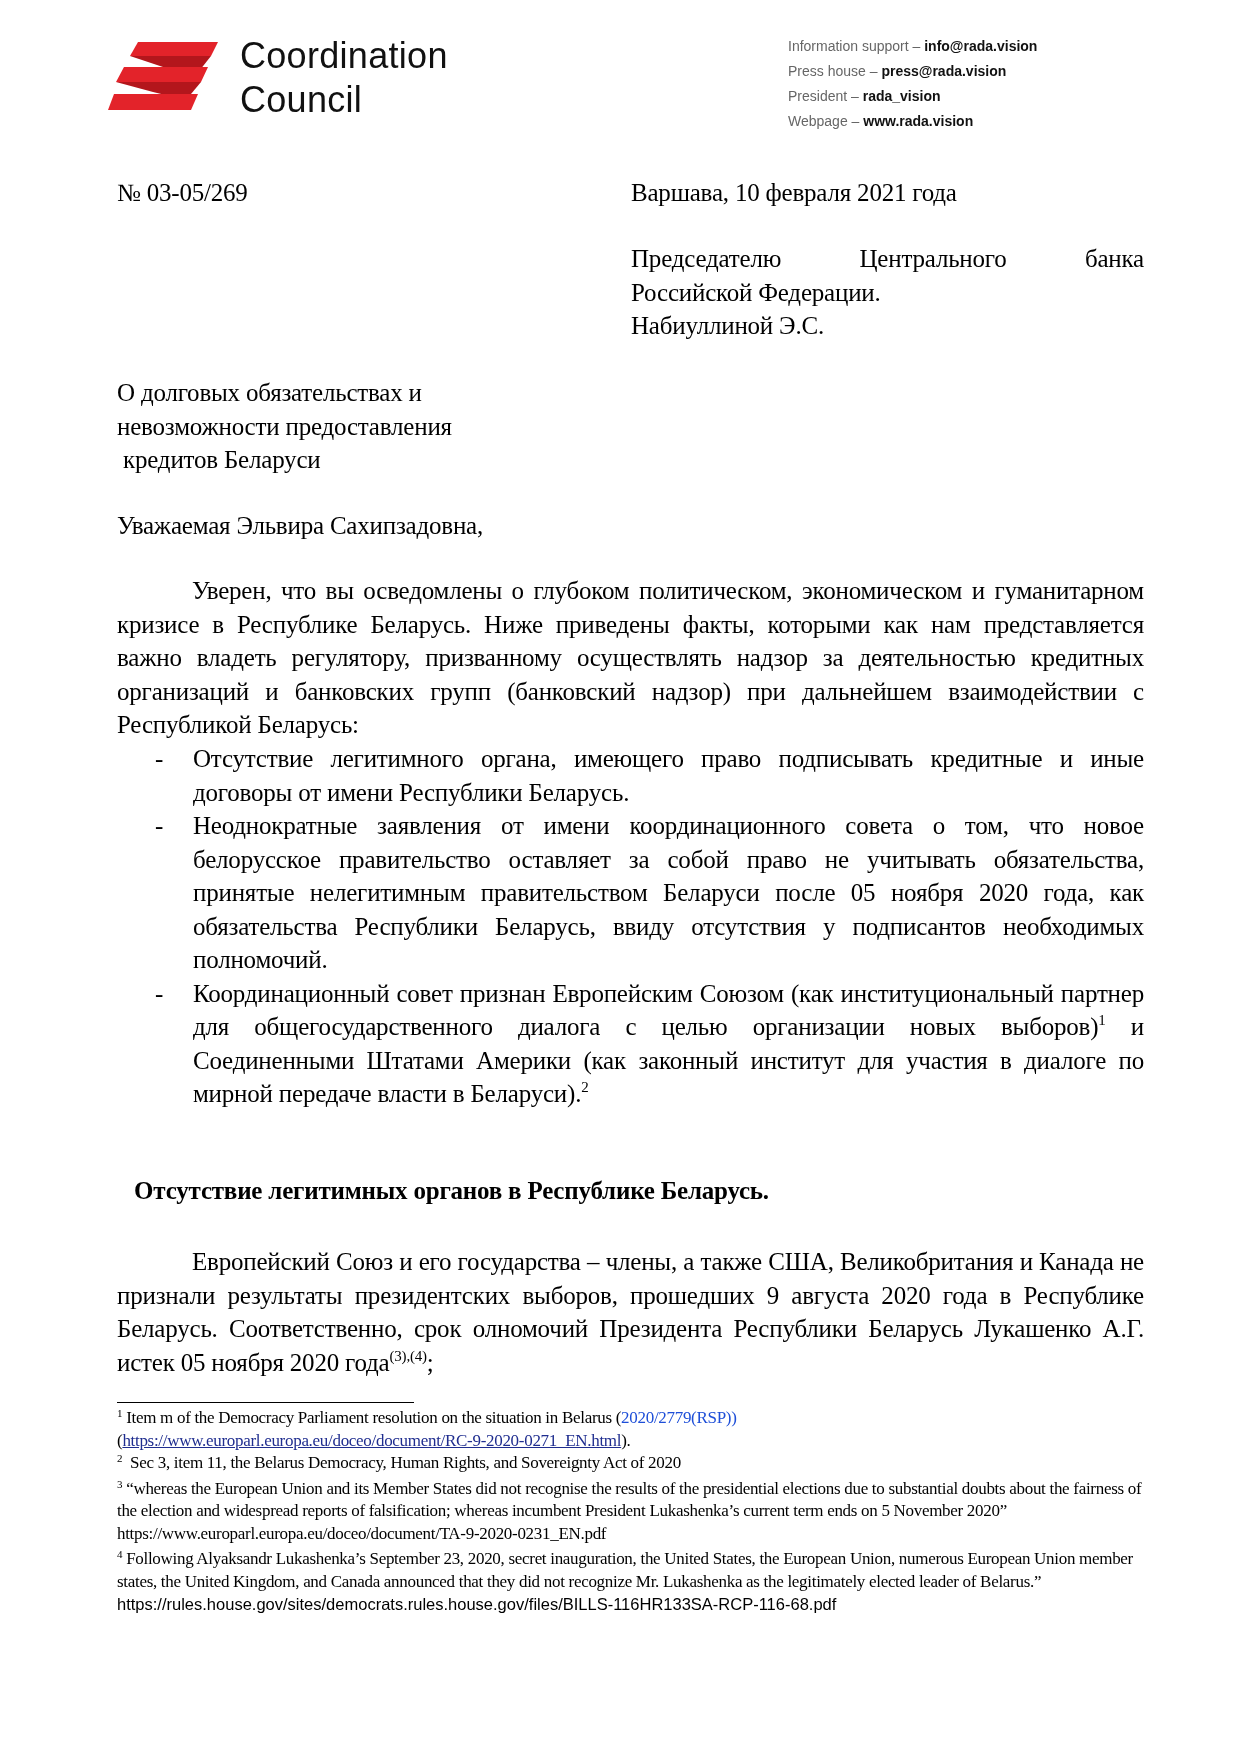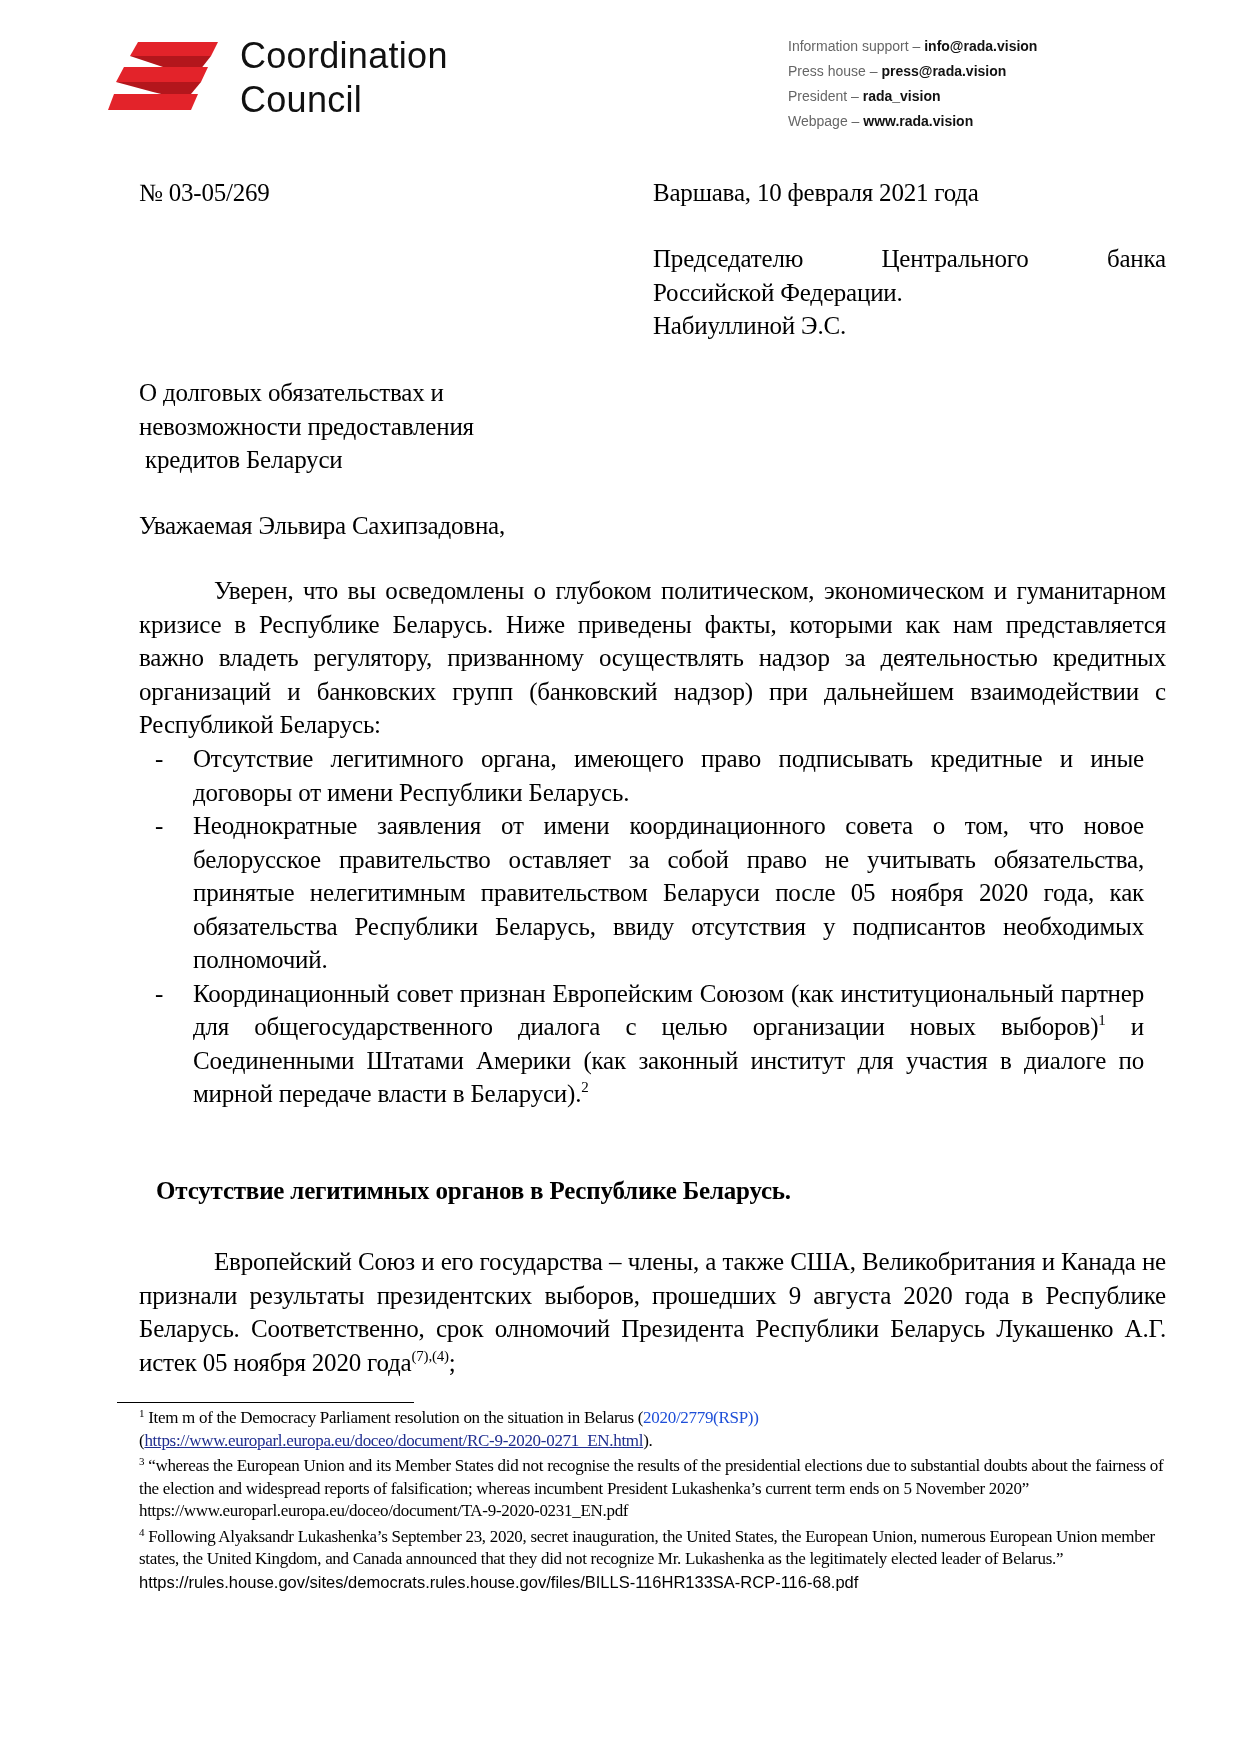--- a/index.html
+++ b/index.html
@@ -1,17 +1,17 @@
 <!DOCTYPE html>
 <html><head>
 <meta charset="utf-8">
 <style>
   html, body { margin: 0; padding: 0; background: #ffffff; }
   body { width: 1241px; height: 1755px; position: relative; overflow: hidden; color: #000; }
-  .serif { font-family: "Liberation Serif", "DejaVu Serif", serif; margin-left: 22px; }
+  .serif { font-family: "Liberation Serif", "DejaVu Serif", serif; }
   .sans { font-family: "Liberation Sans", "DejaVu Sans", sans-serif; }
 
   
   .logo { position: absolute; left: 108px; top: 38px; width: 460px; height: 90px; }
   .logo-mark { position: absolute; left: 0; top: 4px; width: 110px; height: 82px; }
   .logo-text { position: absolute; left: 132px; top: -4px; font-size: 36px; line-height: 44px; color: #111; letter-spacing: 0.3px; }
   .contacts { position: absolute; left: 788px; top: 34px; font-size: 14px; line-height: 25px; color: #666; }
   .contacts b { color: #111; font-weight: bold; }
 
   
@@ -86,21 +86,22 @@
 <div class="t serif para p1 indent">Уверен, что вы осведомлены о глубоком политическом, экономическом и гуманитарном кризисе в Республике Беларусь. Ниже приведены факты, которыми как нам представляется важно владеть регулятору, призванному осуществлять надзор за деятельностью кредитных организаций и банковских групп (банковский надзор) при дальнейшем взаимодействии с Республикой Беларусь:</div>
 
 <ul class="bullets serif">
   <li><span class="dash">-</span><span>Отсутствие легитимного органа, имеющего право подписывать кредитные и иные договоры от имени Республики Беларусь.</span></li>
   <li><span class="dash">-</span><span>Неоднократные заявления от имени координационного совета о том, что новое белорусское правительство оставляет за собой право не учитывать обязательства, принятые нелегитимным правительством Беларуси после 05 ноября 2020 года, как обязательства Республики Беларусь, ввиду отсутствия у подписантов необходимых полномочий.</span></li>
   <li><span class="dash">-</span><span>Координационный совет признан Европейским Союзом (как институциональный партнер для общегосударственного диалога с целью организации новых выборов)</span><sup>1</sup><span> и Соединенными Штатами Америки (как законный институт для участия в диалоге по мирной передаче власти в Беларуси).</span><sup>2</sup></li>
 </ul>
 
 <div class="t serif heading">Отсутствие легитимных органов в Республике Беларусь.</div>
 
-<div class="t serif para p2 indent"><span>Европейский Союз и его государства – члены, а также США, Великобритания и Канада не признали результаты президентских выборов, прошедших 9 августа 2020 года в Республике Беларусь. Соответственно, срок олномочий Президента Республики Беларусь Лукашенко А.Г. истек 05 ноября 2020 года</span><sup>(7),(4)</sup><span>;</span></div>
+<div class="t serif para p2 indent"><span>Европейский Союз и его государства – члены, а также США, Великобритания и Канада не признали результаты президентских выборов, прошедших 9 августа 2020 года в Республике Беларусь. Соответственно, срок олномочий Президента Республики Беларусь Лукашенко А.Г. истек 05 ноября 2020 года</span><sup>(3),(4)</sup><span>;</span></div>
 
 <div class="fn-rule"></div>
 <div class="footnotes serif">
   <p><sup>1</sup><span> Item m of the Democracy Parliament resolution on the situation in Belarus (</span><span class="link">2020/2779(RSP)</span><span class="link">)</span><br><span>(</span><span class="link-u">https://www.europarl.europa.eu/doceo/document/RC-9-2020-0271_EN.html</span><span>).</span></p>
+  <p><sup>2</sup><span style="white-space: pre-wrap;">  Sec 3, item 11, the Belarus Democracy, Human Rights, and Sovereignty Act of 2020</span></p>
   <p class="gap"><sup>3</sup><span> “whereas the European Union and its Member States did not recognise the results of the presidential elections due to substantial doubts about the fairness of the election and widespread reports of falsification; whereas incumbent President Lukashenka’s current term ends on 5 November 2020” https://www.europarl.europa.eu/doceo/document/TA-9-2020-0231_EN.pdf</span></p>
   <p class="gap"><sup>4</sup><span> Following Alyaksandr Lukashenka’s September 23, 2020, secret inauguration, the United States, the European Union, numerous European Union member states, the United Kingdom, and Canada announced that they did not recognize Mr. Lukashenka as the legitimately elected leader of Belarus.”</span></p>
   <p class="sans fn-url">https://rules.house.gov/sites/democrats.rules.house.gov/files/BILLS-116HR133SA-RCP-116-68.pdf</p>
 </div>
 
 </body></html>

